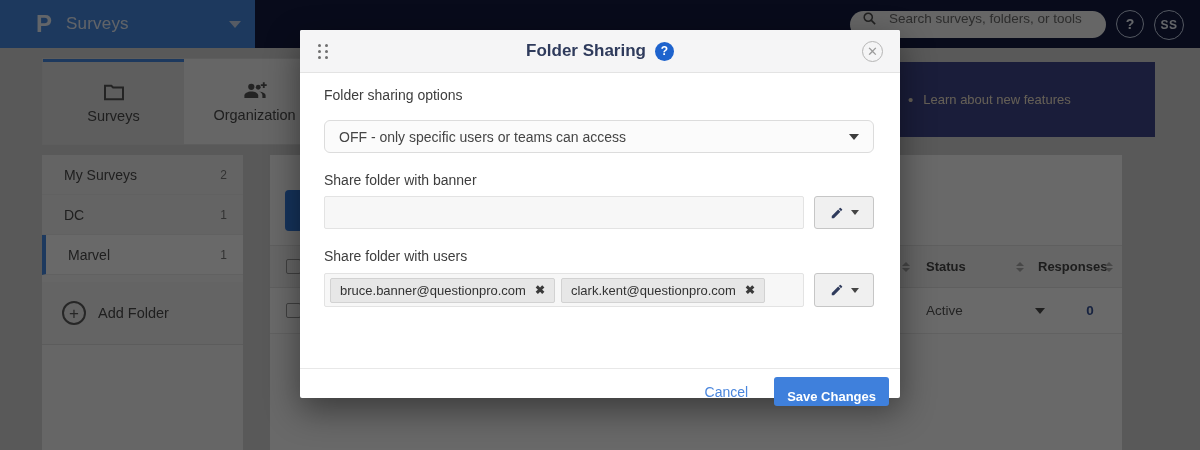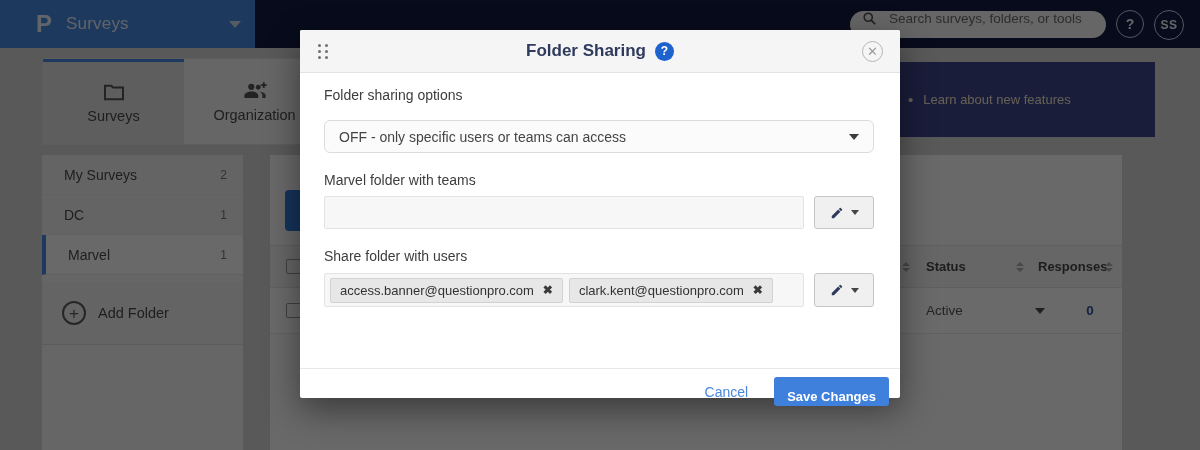--- a/index.html
+++ b/index.html
@@ -227,35 +227,35 @@
       </span>
       <span class="m-close">✕</span>
     </div>
 
     <span class="m-label" style="top:57px">Folder sharing options</span>
     <div class="m-select">
       <span>OFF - only specific users or teams can access</span>
       <span class="dcaret"></span>
     </div>
 
-    <span class="m-label" style="top:142px">Marvel folder with teams</span>
+    <span class="m-label" style="top:142px">Share folder with banner</span>
     <div class="m-input" style="top:166px">
       <span></span>
     </div>
     <div class="edit-btn" style="top:166px">
       <svg width="14" height="14" viewBox="0 0 24 24">
         <path d="M3 17.25V21h3.75L17.8 9.94l-3.75-3.75L3 17.25zM20.7 7.04a1 1 0 0 0 0-1.41l-2.34-2.34a1 1 0 0 0-1.41 0l-1.83 1.83 3.75 3.75 1.83-1.83z" fill="#2f3b5c"></path>
       </svg>
       <span class="dcaret"></span>
     </div>
 
     <span class="m-label" style="top:218px">Share folder with users</span>
     <div class="m-input" style="top:243px; height:34px">
       <span class="tag">
-        <span>access.banner@questionpro.com</span>
+        <span>bruce.banner@questionpro.com</span>
         <span class="x">✖</span>
       </span>
       <span class="tag">
         <span>clark.kent@questionpro.com</span>
         <span class="x">✖</span>
       </span>
     </div>
     <div class="edit-btn" style="top:243px; height:34px">
       <svg width="14" height="14" viewBox="0 0 24 24">
         <path d="M3 17.25V21h3.75L17.8 9.94l-3.75-3.75L3 17.25zM20.7 7.04a1 1 0 0 0 0-1.41l-2.34-2.34a1 1 0 0 0-1.41 0l-1.83 1.83 3.75 3.75 1.83-1.83z" fill="#2f3b5c"></path>

